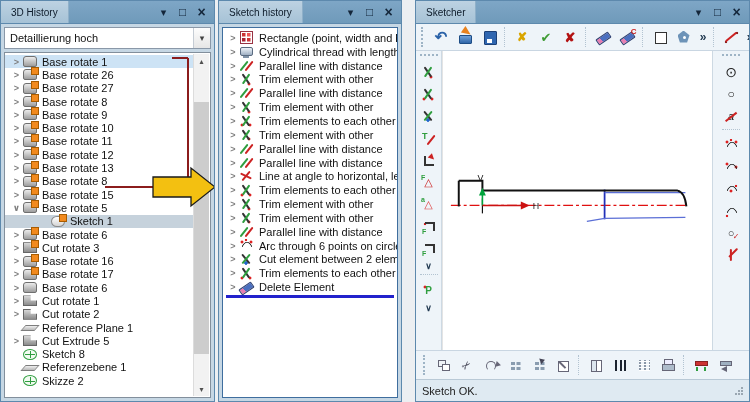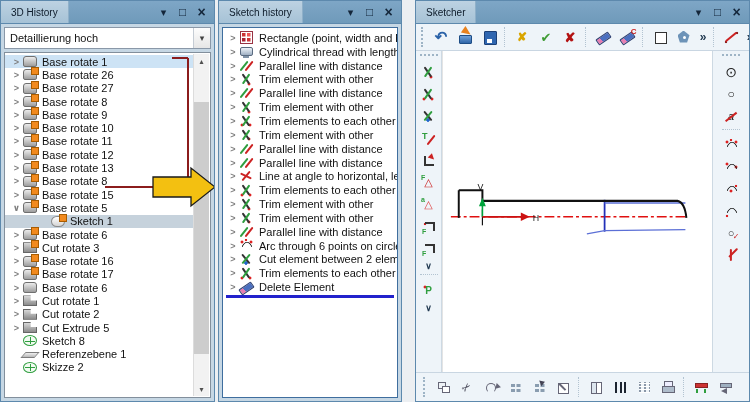--- a/index.html
+++ b/index.html
@@ -344,20 +344,27 @@
               <span class="tlabel">Cut rotate 1</span>
             </div>
             <div class="trow">
               <span class="chev">&gt;</span>
               <span class="t-ic ti-cut">
                 <span class="body"></span>
               </span>
               <span class="tlabel">Cut rotate 2</span>
             </div>
             <div class="trow">
+              <span class="chev"></span>
+              <span class="t-ic ti-plane">
+                <span class="body"></span>
+              </span>
+              <span class="tlabel">Reference Plane 1</span>
+            </div>
+            <div class="trow">
               <span class="chev">&gt;</span>
               <span class="t-ic ti-cut">
                 <span class="body"></span>
               </span>
               <span class="tlabel">Cut Extrude 5</span>
             </div>
             <div class="trow">
               <span class="chev"></span>
               <span class="t-ic ti-sketch-green">
                 <span class="body"></span>
@@ -688,15 +695,19 @@
             <span class="ic i-stamp"></span>
           </button>
           <span class="tb-sep"></span>
           <button class="tbtn">
             <span class="ic i-table-red"></span>
           </button>
           <button class="tbtn">
             <span class="ic i-table-export"></span>
           </button>
         </div>
+      <div class="status">
+        <span>Sketch OK.</span>
+        <span class="grip"></span>
+      </div>
     </div>
   </section>
 </div>
 
 </body></html>

